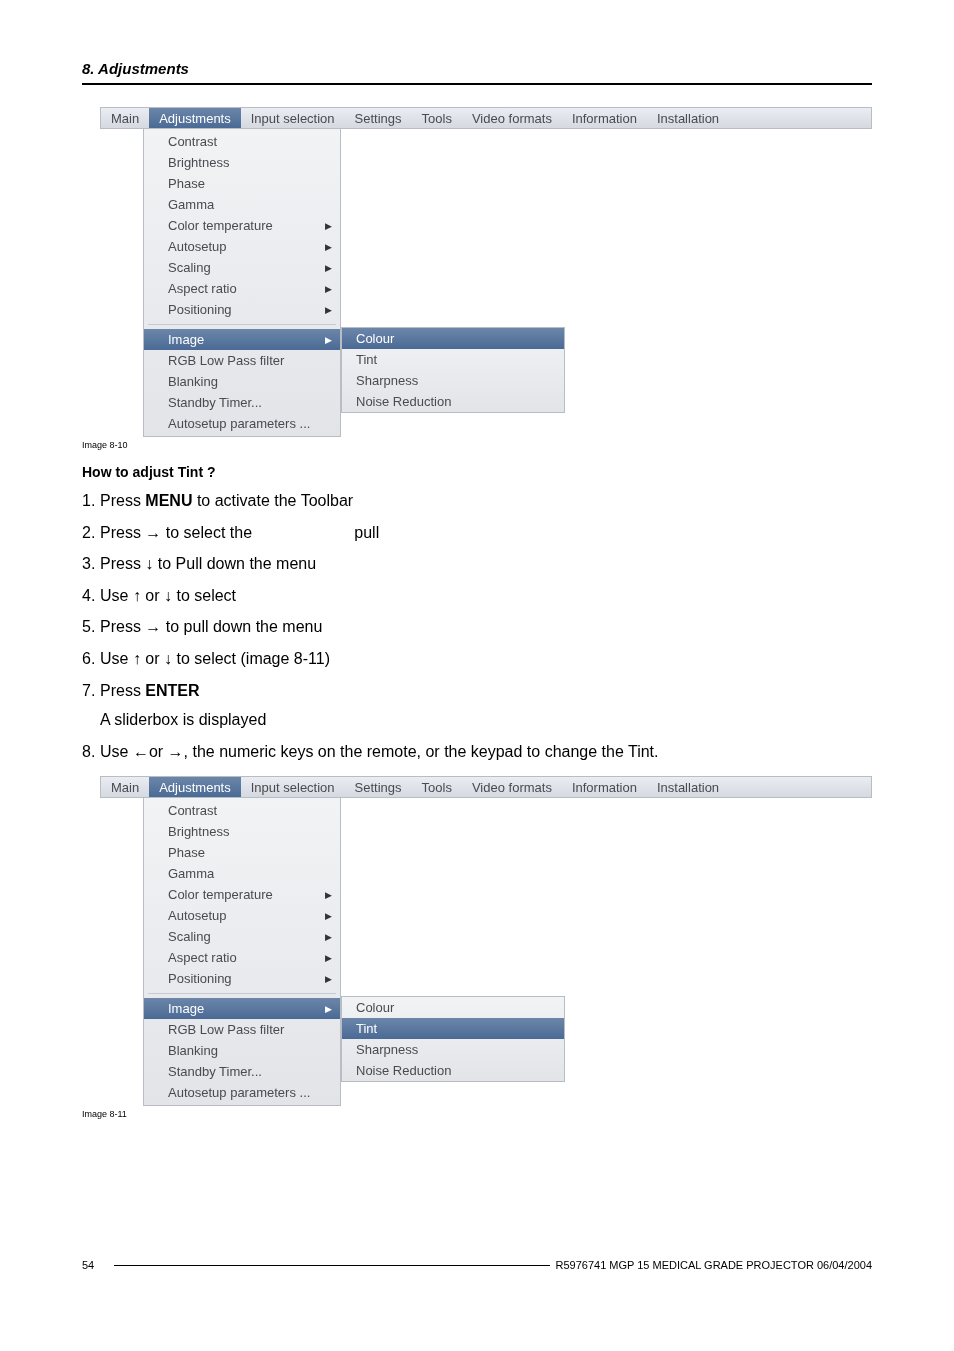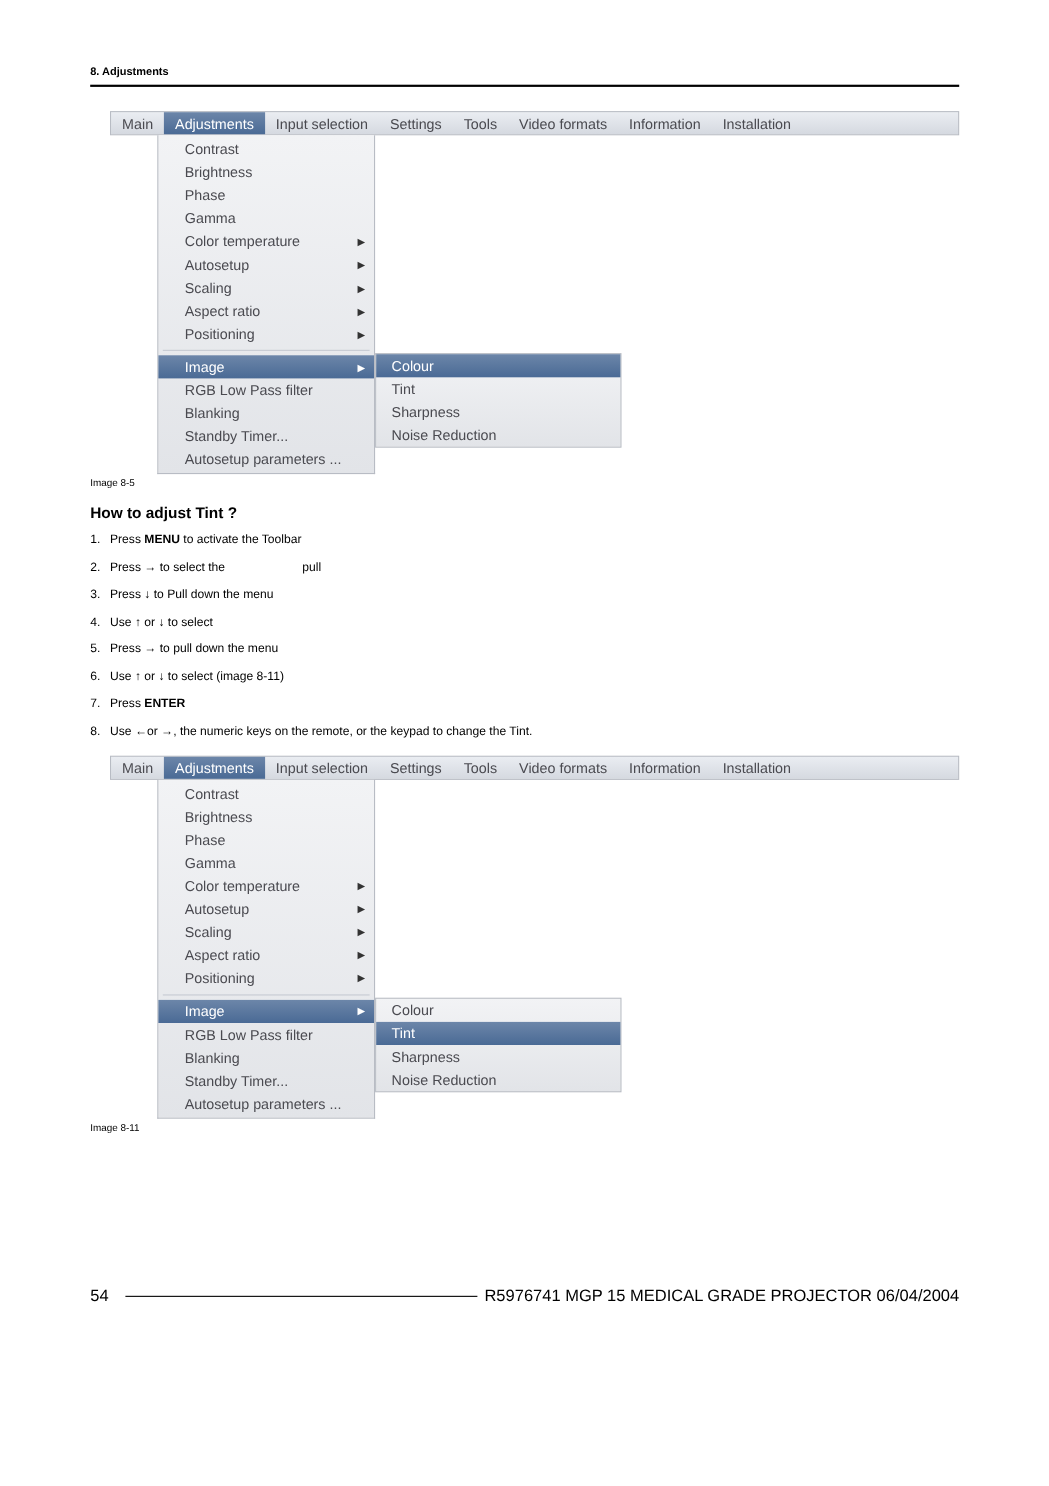--- a/index.html
+++ b/index.html
@@ -5,22 +5,23 @@
   * { box-sizing: border-box; margin: 0; padding: 0; }
   body {
     font-family: Arial, Helvetica, sans-serif;
     background: #fff;
     width: 954px;
     padding: 60px 82px 40px 82px;
     color: #000;
     font-size: 12px;
   }
   .chapter-header {
+    font-style: italic;
     font-weight: bold;
-    font-size: 10px;
+    font-size: 15px;
     margin-bottom: 6px;
   }
   .hr-top {
     border: none;
     border-top: 2px solid #000;
     margin-bottom: 22px;
   }
   .menu-screenshot {
     margin-left: 18px;
     margin-bottom: 2px;
@@ -98,42 +99,42 @@
   }
   .section-heading {
     font-weight: bold;
     font-size: 14px;
     margin-bottom: 10px;
   }
   .steps {
     list-style: none;
     padding-left: 0;
     counter-reset: step;
-    font-size: 11px;
+    font-size: 16px;
   }
   .steps li {
     counter-increment: step;
     padding-left: 18px;
     position: relative;
     margin-bottom: 10px;
     line-height: 1.35;
   }
   .steps li::before {
     content: counter(step) ".";
     position: absolute;
     left: 0;
   }
   .steps .subline {
     margin-top: 8px;
     margin-bottom: 0;
   }
   .footer {
     position: relative;
     margin-top: 140px;
-    font-size: 15px;
+    font-size: 11px;
     display: flex;
     align-items: center;
   }
   .footer .pnum { width: 26px; }
   .footer .fline {
     flex: 1;
     border-top: 1.5px solid #000;
     height: 0;
     margin: 0 6px;
   }
@@ -226,32 +227,33 @@
         <div class="sm-item">
             <span>Sharpness</span>
           </div>
         <div class="sm-item">
             <span>Noise Reduction</span>
           </div>
       </div>
     </div>
   </div>
 </div>
-<div class="caption">Image 8-5</div>
+<div class="caption">Image 8-10</div>
 
 <div class="section-heading">How to adjust Tint ?</div>
 
 <ol class="steps">
   <li><span>Press </span><span class="bold">MENU</span><span> to activate the Toolbar</span></li>
   <li><span>Press → to select the </span><span style="white-space:pre">                      </span><span>pull</span></li>
   <li><span>Press ↓ to Pull down the menu</span></li>
   <li><span>Use ↑ or ↓ to select </span></li>
   <li><span>Press → to pull down the menu</span></li>
   <li><span>Use ↑ or ↓ to select </span><span>      (image 8-11)</span></li>
   <li><span>Press </span><span class="bold">ENTER</span>
+    <div class="subline">A sliderbox is displayed</div>
   </li>
   <li><span>Use ←or →, the numeric keys on the remote, or the keypad to change the Tint.</span></li>
 </ol>
 
 <div class="menu-screenshot" style="margin-top:14px">
   <div class="menubar">
     <div class="mitem">Main</div>
     <div class="mitem selected">Adjustments</div>
     <div class="mitem">Input selection</div>
     <div class="mitem">Settings</div>

